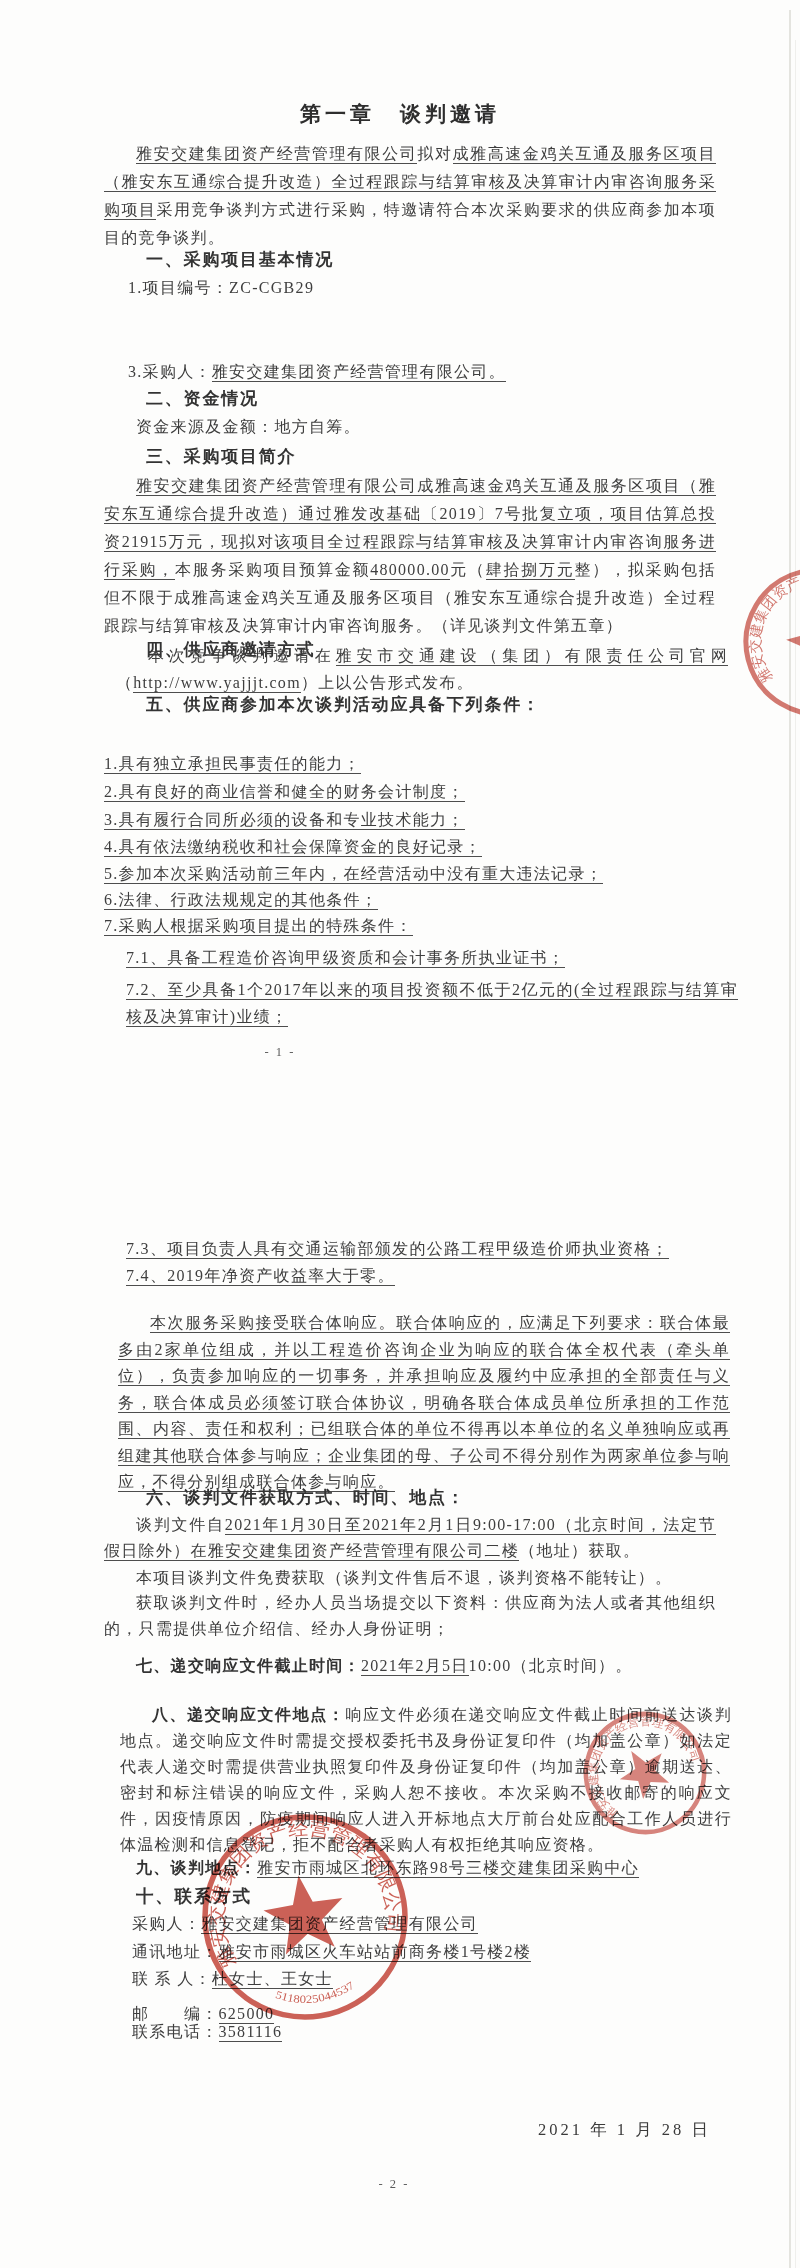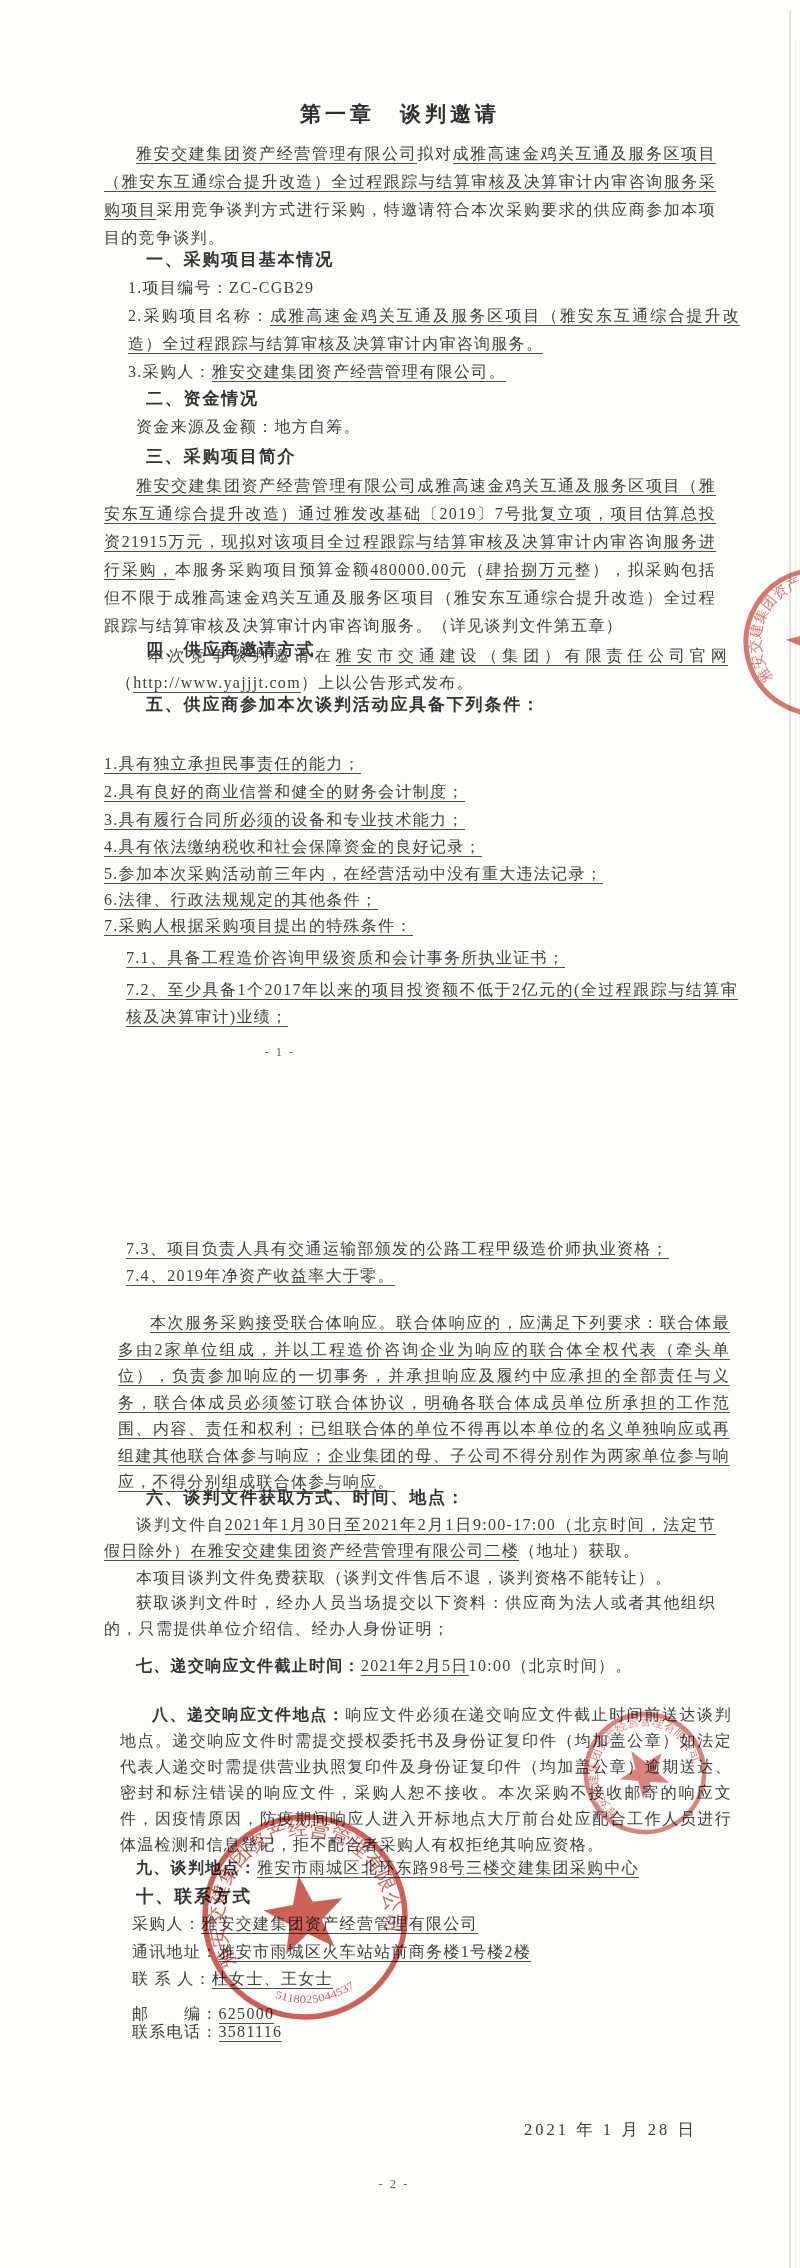--- a/index.html
+++ b/index.html
@@ -60,21 +60,20 @@
   <div class="edge-line2"></div>
 
   <div class="b title" style="top:100px;">第一章　谈判邀请</div>
 
   <p class="b just ind" style="top:140px;margin:0;"><span class="u">雅安交建集团资产经营管理有限公司</span><span>拟对</span><span class="u">成雅高速金鸡关互通及服务区项目（雅安东互通综合提升改造）全过程跟踪与结算审核及决算审计内审咨询服务采购项目</span><span>采用竞争谈判方式进行采购，特邀请符合本次采购要求的供应商参加本项目的竞争谈判。</span></p>
 
   <div class="b h" style="top:246px;">一、采购项目基本情况</div>
 
   <div class="b pl24" style="top:274px;"><span>1.项目编号：</span><span>ZC-CGB29</span></div>
 
-  <div class="b just pl24" style="top:302px;"><span>2.采购项目名称：</span><span class="u">成雅高速金鸡关互通及服务区项目（雅安东互通综合提升改造）全过程跟踪与结算审核及决算审计内审咨询服务。</span></div>
 
   <div class="b pl24" style="top:358px;"><span>3.采购人：</span><span class="u">雅安交建集团资产经营管理有限公司。</span></div>
 
   <div class="b h" style="top:385px;">二、资金情况</div>
 
   <div class="b ind" style="top:413px;">资金来源及金额：地方自筹。</div>
 
   <div class="b h" style="top:443px;">三、采购项目简介</div>
 
   <p class="b just ind" style="top:472px;margin:0;"><span class="u">雅安交建集团资产经营管理有限公司成雅高速金鸡关互通及服务区项目（雅安东互通综合提升改造）通过雅发改基础〔2019〕7号批复立项，项目估算总投资21915万元，现拟对该项目全过程跟踪与结算审核及决算审计内审咨询服务进行采购，</span><span>本服务采购项目预算金额</span><span class="u">480000.00</span><span>元（</span><span class="u">肆拾捌万元</span><span>整），拟采购包括但不限于成雅高速金鸡关互通及服务区项目（雅安东互通综合提升改造）全过程跟踪与结算审核及决算审计内审咨询服务。（详见谈判文件第五章）</span></p>
@@ -117,21 +116,21 @@
   <div class="b ind" style="top:1854px;"><span class="hin">九、谈判地点：</span><span class="u">雅安市雨城区北环东路98号三楼交建集团采购中心</span></div>
 
   <div class="b pl28" style="top:1910px;"><span>采购人：</span><span class="u">雅安交建集团资产经营管理有限公司</span></div>
 
   <div class="b ind hin" style="top:1882px;font-size:17.5px;letter-spacing:1.8px;">十、联系方式</div>
   <div class="b pl28" style="top:1938px;"><span>通讯地址：</span><span class="u">雅安市雨城区火车站站前商务楼1号楼2楼</span></div>
   <div class="b pl28" style="top:1965px;"><span>联 系 人：</span><span class="u">杜女士、王女士</span></div>
   <div class="b pl28" style="top:2000px;"><span>邮　　编：</span><span class="u">625000</span></div>
   <div class="b pl28" style="top:2018px;"><span>联系电话：</span><span class="u">3581116</span></div>
 
-  <div class="b date" style="top:2116px;left:524px;width:220px;">2021 年 1 月 28 日</div>
+  <div class="b date" style="top:2116px;left:538px;width:220px;">2021 年 1 月 28 日</div>
 
   <div class="b footer" style="top:2170px;left:-6px;">- 2 -</div>
 
   <div class="seal" style="left:733px;top:557px;opacity:0.72;">
     <svg width="170" height="170" viewBox="0 0 170 170">
       <g transform="rotate(-14 85 85)">
         <circle cx="85" cy="85" r="72" fill="none" stroke="#c4463a" stroke-width="5"></circle>
         <defs>
           <path id="sealA-arc" d="M32.4,109.5 A58,58 0 1 1 137.6,109.5" fill="none"></path>
         </defs>

